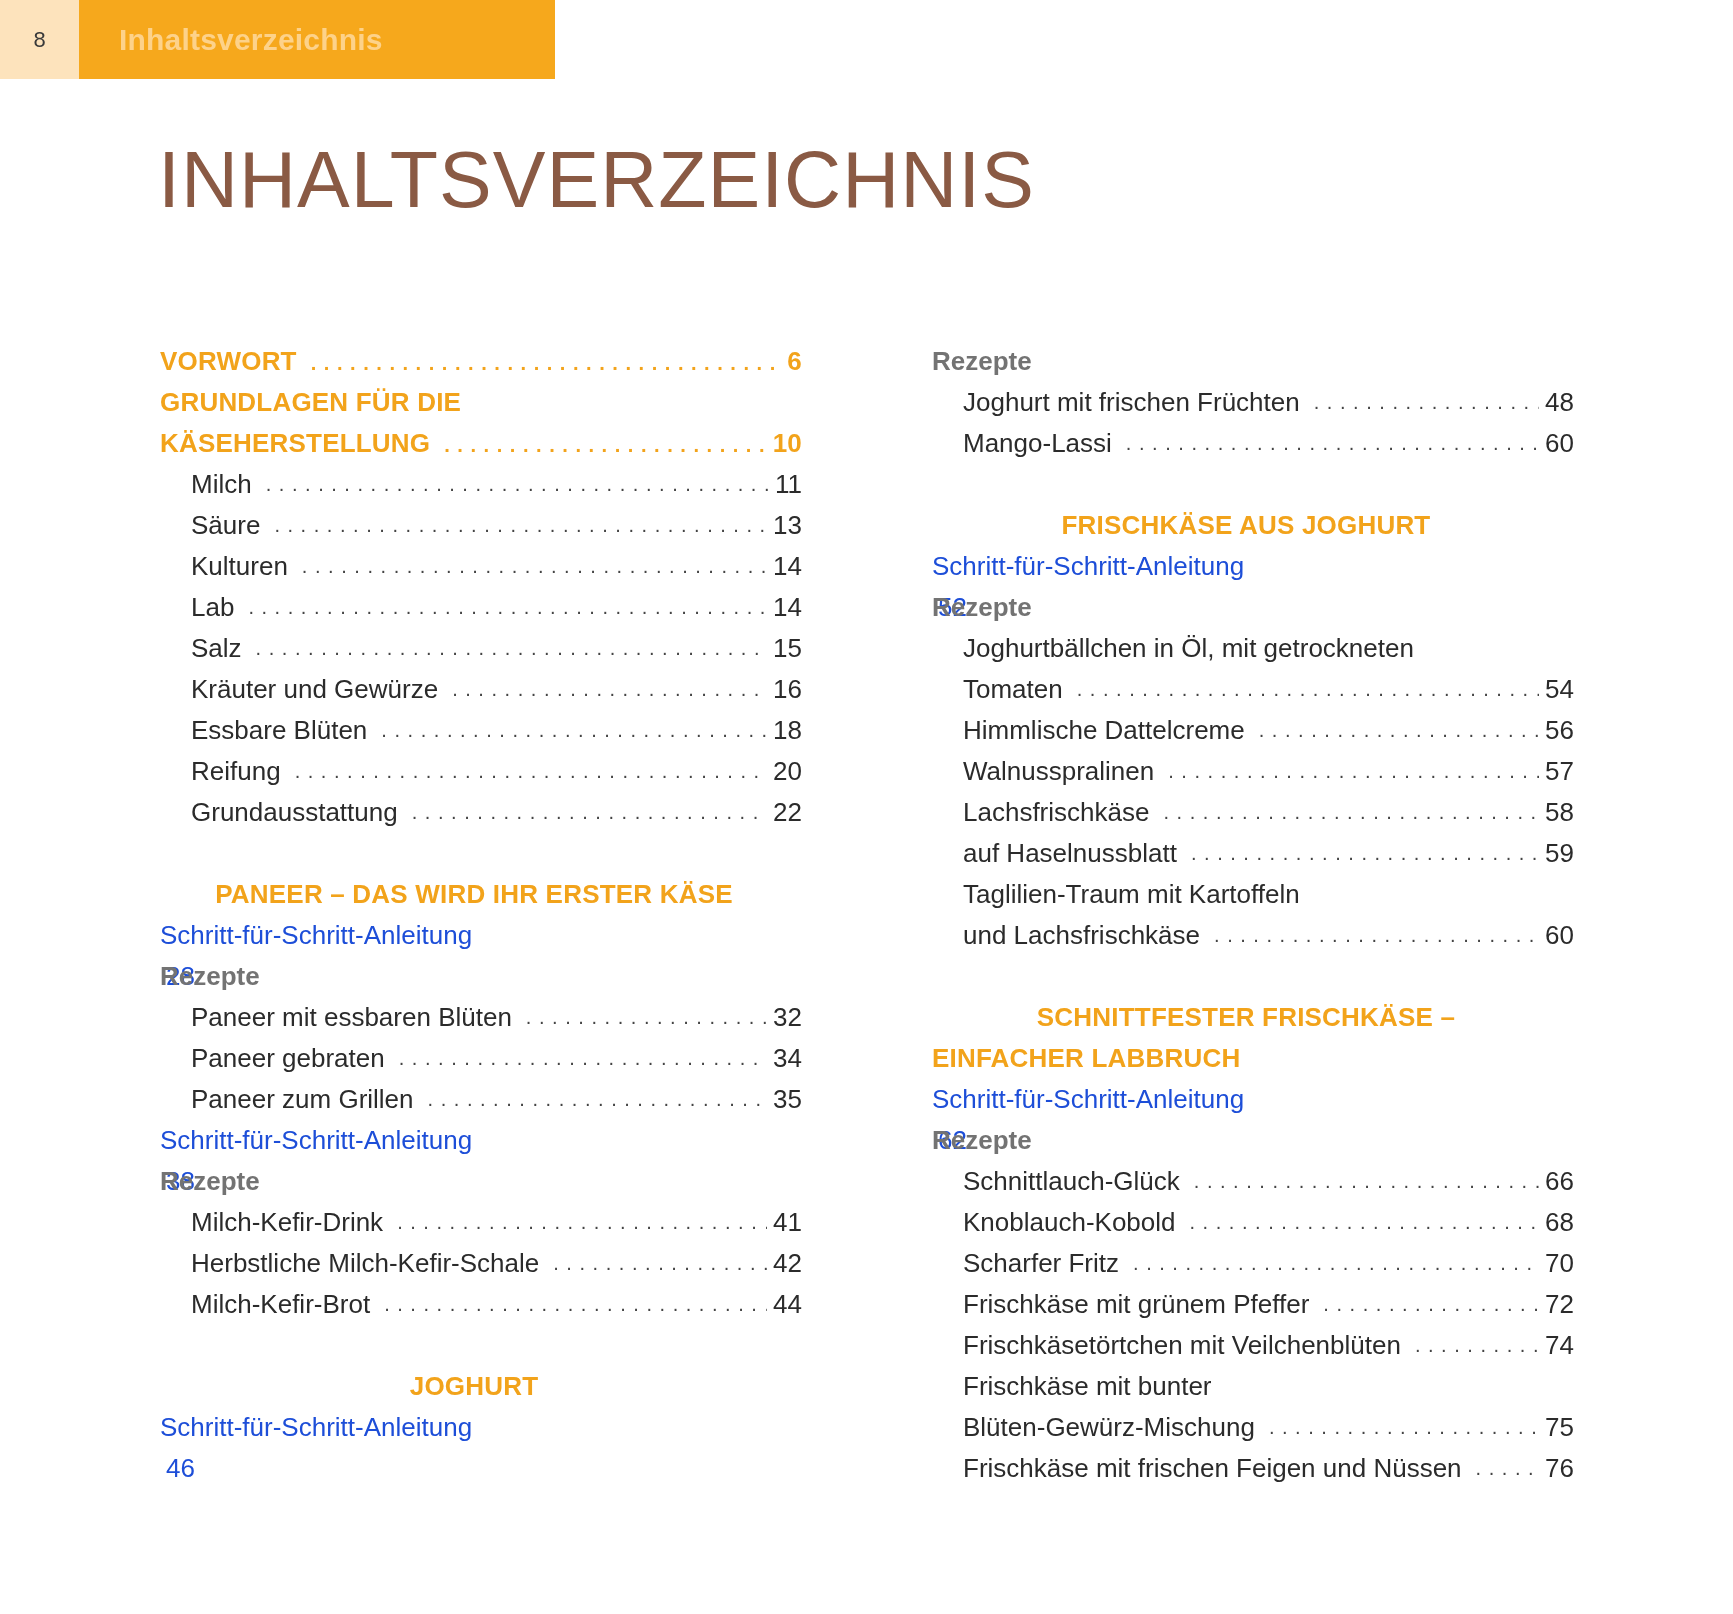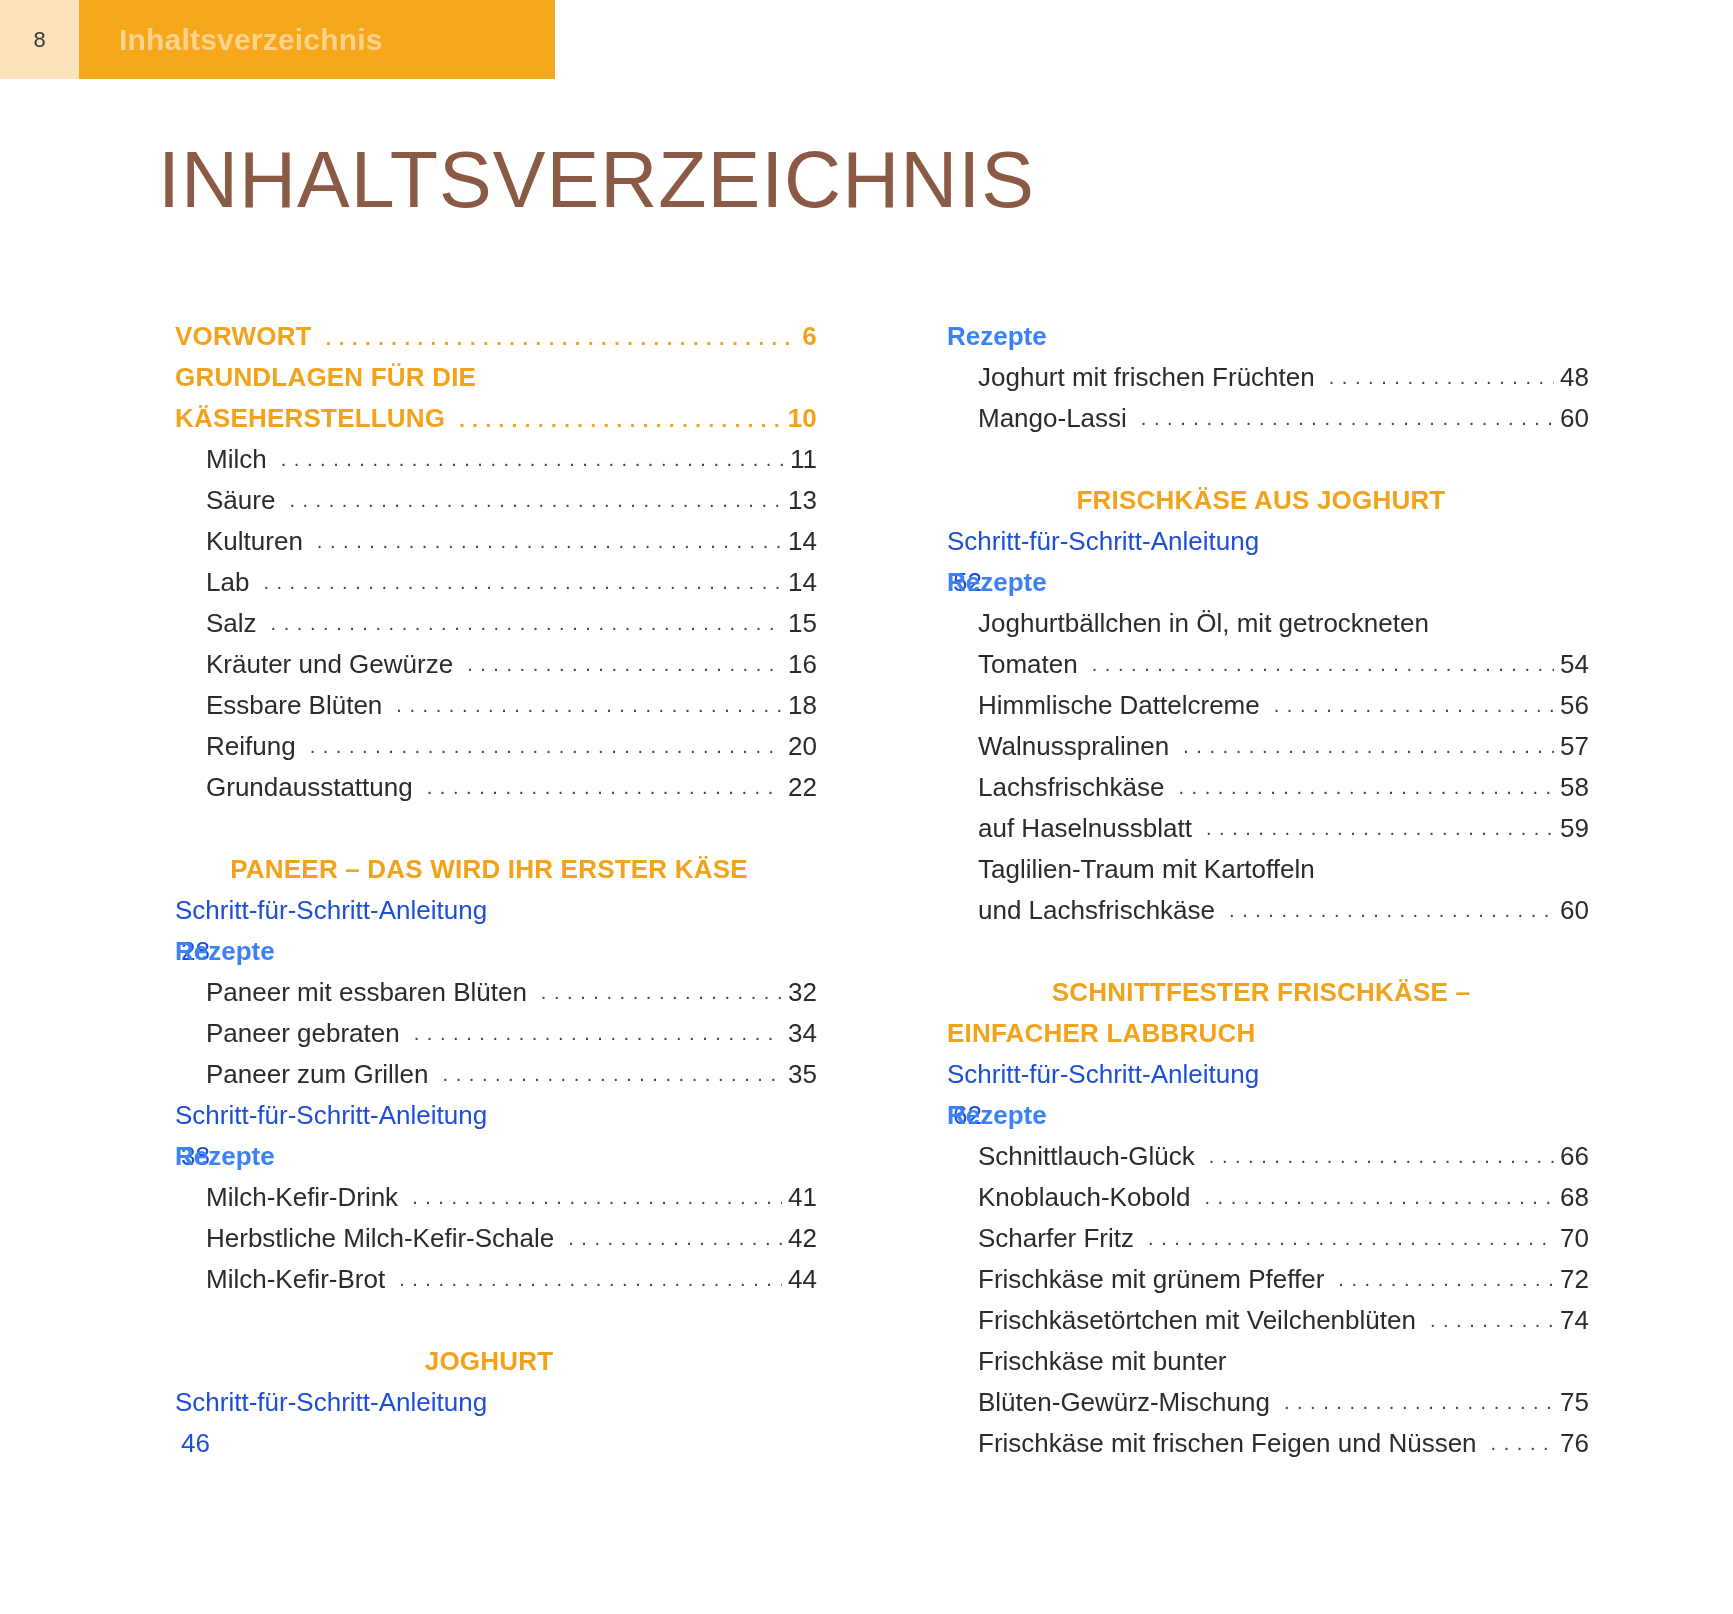--- a/index.html
+++ b/index.html
@@ -5,34 +5,34 @@
     html, body { margin: 0; padding: 0; background: #ffffff; }
     body { width: 1733px; height: 1614px; position: relative; overflow: hidden;
            font-family: "Liberation Sans", "DejaVu Sans", sans-serif; color: #2b2b2b; }
     .header { position: absolute; left: 0; top: 0; height: 79px; width: 555px; display: flex; }
     .page-num-box { width: 79px; height: 79px; background: #FDE3BC; display: flex; align-items: center;
                     justify-content: center; font-size: 22px; color: #3a3a3a; }
     .header-bar { flex: 1; background: #F6A81C; display: flex; align-items: center; padding-left: 40px;
                   font-size: 30px; font-weight: bold; color: #FDD28A; letter-spacing: 0.2px; }
     .page-title { position: absolute; left: 158px; top: 140px; font-size: 79px; font-weight: normal;
                   color: #8A5A44; letter-spacing: 1px; line-height: 1; margin: 0; }
-    .col { position: absolute; top: 316px; width: 642px; margin-left: 15px; }
+    .col { position: absolute; top: 341px; width: 642px; }
     .col-left { left: 160px; }
     .col-right { left: 932px; }
     .row { position: relative; height: 41px; line-height: 41px; font-size: 26px; white-space: nowrap;
            display: flex; align-items: baseline; }
     .row.gap { margin-top: 41px; justify-content: center; }
     .row .label { flex: 0 0 auto; padding-right: 14px; }
     .row .dots { flex: 1 1 auto; overflow: hidden; color: #444; letter-spacing: 6px; font-size: 20px; }
     .row .dots::before { content: ". . . . . . . . . . . . . . . . . . . . . . . . . . . . . . . . . . . . . . . . . . . . . . . . . . . . . . . . . . . . . . . . . . . . ."; letter-spacing: 0px; word-spacing: 2px; }
     .row .page { flex: 0 0 auto; padding-left: 6px; text-align: right; }
     .row.indent { padding-left: 31px; align-items: flex-end; }
     .row.section { color: #F2A31B; font-weight: bold; font-size: 26px; letter-spacing: 0.2px; }
     .row.section .dots { color: #F2A31B; }
-    .row.sub { color: #3b82f6; font-weight: bold; font-size: 26px; }
+    .row.sub { color: #737373; font-weight: bold; font-size: 26px; }
     .row.plain { color: #1d4ed8; flex-direction: column; }
   </style>
 </head>
 <body>
 
 <div class="header">
   <div class="page-num-box">8</div>
   <div class="header-bar">Inhaltsverzeichnis</div>
 </div>
 

